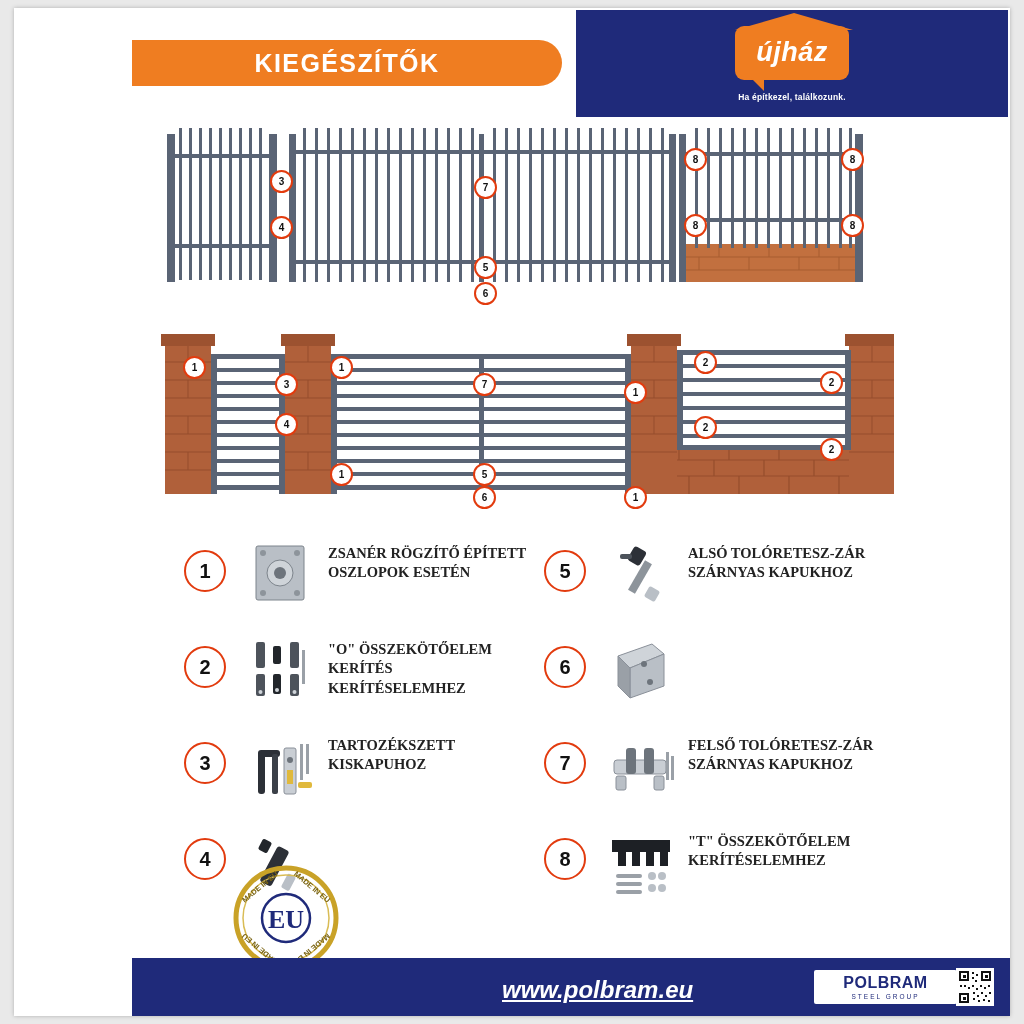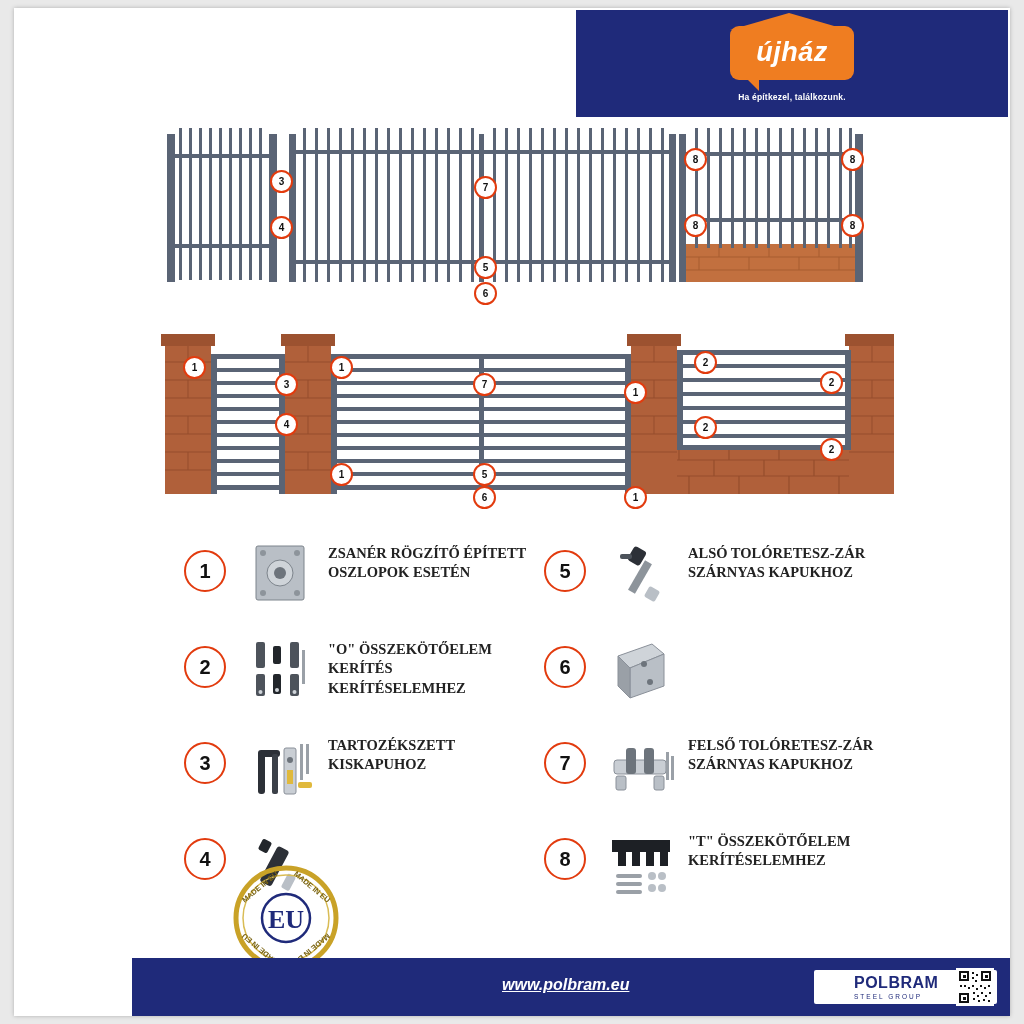--- a/index.html
+++ b/index.html
@@ -23,21 +23,21 @@
   }
   .title-pill span{
     color:#ffffff;font-size:25px;font-weight:bold;letter-spacing:1.4px;
   }
   .logo-box{
     position:absolute;left:562px;top:2px;width:432px;height:107px;
     background:#1f2a7a;
     display:flex;flex-direction:column;align-items:center;justify-content:center;
   }
   .logo-bubble{
-    position:relative;width:124px;height:54px;background:#ef7d21;border-radius:9px;
+    position:relative;width:114px;height:54px;background:#ef7d21;border-radius:9px;
     display:flex;align-items:center;justify-content:center;
   }
   .logo-bubble span{color:#ffffff;font-size:27px;font-weight:bold;font-style:italic;letter-spacing:.5px;}
   .logo-bubble:after{
     content:"";position:absolute;left:16px;bottom:-11px;
     border-left:13px solid transparent;border-right:0 solid transparent;
     border-top:13px solid #ef7d21;
   }
   .logo-roof{
     position:absolute;left:0;top:-13px;width:0;height:0;
@@ -76,39 +76,42 @@
     font-size:14.5px;font-weight:bold;color:#222;line-height:1.33;
     text-transform:uppercase;
     font-family:Liberation Serif, serif;
   }
 
   
   .footer{
     position:absolute;left:118px;bottom:0;width:878px;height:58px;background:#1f2a7a;
   }
   .footer-url{
-    position:absolute;left:370px;top:18px;color:#ffffff;font-size:16px;font-weight:bold;font-style:italic;
+    position:absolute;left:370px;top:18px;color:#ffffff;font-size:24px;font-weight:bold;font-style:italic;
   }
   .polbram{
     position:absolute;left:682px;top:12px;width:143px;height:34px;background:#ffffff;border-radius:2px;
-    display:flex;flex-direction:column;justify-content:center;padding-left:40px;
+    display:flex;flex-direction:column;align-items:center;justify-content:center;
   }
   .polbram .p1{color:#1f2a7a;font-size:16px;font-weight:bold;letter-spacing:.5px;line-height:1;}
   .polbram .p2{color:#1f2a7a;font-size:6.5px;letter-spacing:2px;margin-top:2px;}
   .qr{position:absolute;left:824px;top:10px;width:38px;height:38px;background:#ffffff;}
   .qr-inner{width:100%;height:100%;}
 
   
   .eu-badge{position:absolute;left:218px;bottom:44px;width:108px;height:108px;}
 </style>
 </head>
 <body>
 
 <div class="page">
 
+  <div class="title-pill">
+    <span>KIEGÉSZÍTŐK</span>
+  </div>
 
   <div class="logo-box">
     <div class="logo-bubble">
       <div class="logo-roof"></div>
       <span>újház</span>
     </div>
     <div class="logo-tag">Ha építkezel, találkozunk.</div>
   </div>
 
   <div class="ill1">

